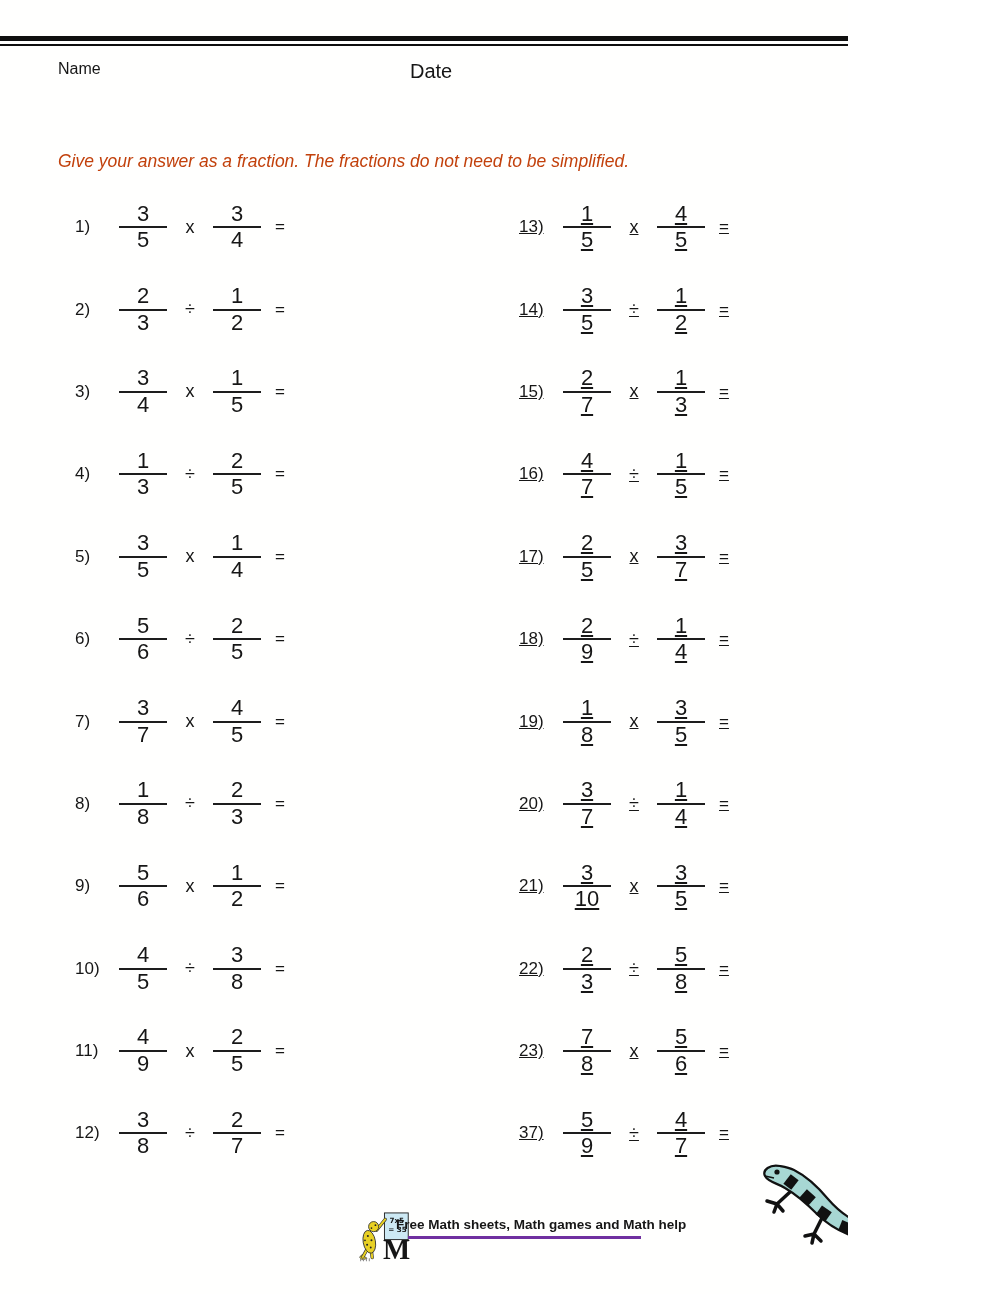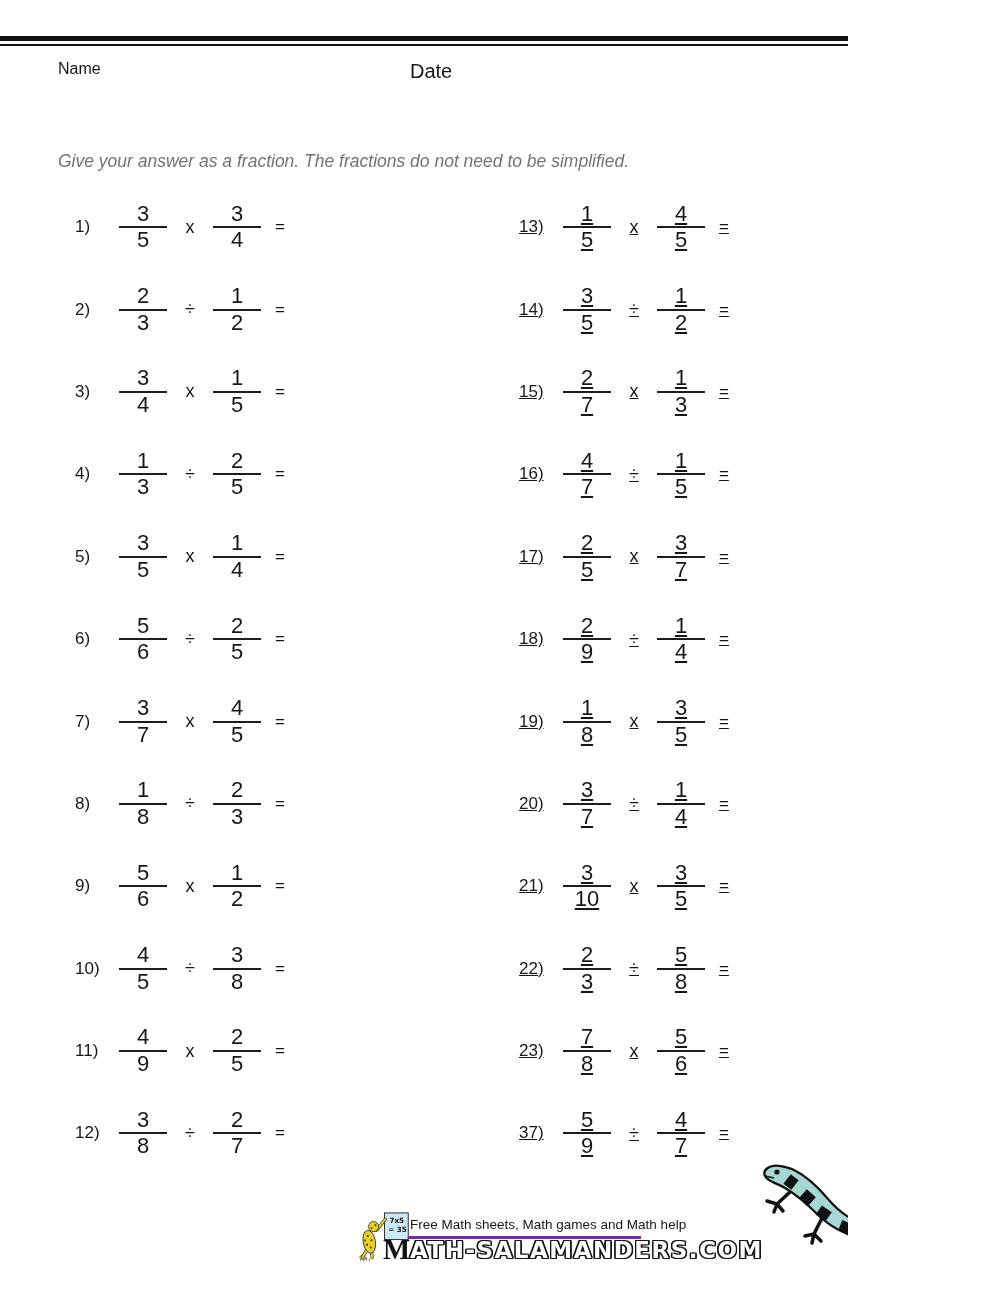--- a/index.html
+++ b/index.html
@@ -19,38 +19,38 @@
     border:1px solid #9a9a9a; background:#ffffff;
   }
 
   .title {
     position:absolute; left:57px; top:105px;
     font-family:"Liberation Serif", serif; font-weight:bold;
     font-size:28px; letter-spacing:0.4px; color:#31659b; white-space:nowrap;
   }
   .instruction {
     position:absolute; left:58px; top:151px;
-    font-style:italic; font-size:17.5px; color:#737373; white-space:nowrap;
+    font-style:italic; font-size:17.5px; color:#c2410c; white-space:nowrap;
   }
 
   .col { position:absolute; top:186px; width:380px; }
   .col-left  { left:75px; }
   .col-right { left:519px;text-decoration:underline; }
   .prob { display:flex; align-items:center; height:82.4px; }
   .pnum { width:44px; font-size:17px; }
   .frac { display:flex; flex-direction:column; align-items:center; min-width:48px; }
   .fnum, .fden { font-size:22px; line-height:1.12; padding:0 7px; }
   .fbar { align-self:stretch; height:2px; background:#1d1d1d; }
   .op { width:46px; text-align:center; font-size:18px; }
   .eq { margin-left:14px; font-size:17px; }
 
   .footer-logo { position:absolute; left:352px; top:1210px; }
   .tagline {
-    position:absolute; left:410px; top:1217px;
-    font-size:13.5px; font-weight:normal; white-space:nowrap;
+    position:absolute; left:396px; top:1217px;
+    font-size:13.5px; font-weight:bold; white-space:nowrap;
   }
   .tagline-rule { position:absolute; left:408px; top:1236px; width:233px; height:3px; background:#7030a0; }
   .wordmark {
     position:absolute; left:410px; top:1237px;
     font-family:"DejaVu Sans", sans-serif; font-weight:bold; font-size:23px;
     letter-spacing:1.5px; color:#ffffff; white-space:nowrap;
     text-shadow:-1.4px -1.4px 0 #161616, 1.4px -1.4px 0 #161616,
                 -1.4px 1.4px 0 #161616, 1.4px 1.4px 0 #161616,
                 0 -1.4px 0 #161616, 0 1.4px 0 #161616,
                 -1.4px 0 0 #161616, 1.4px 0 0 #161616;
@@ -467,21 +467,20 @@
       </div>
     </div>
 
   <div class="footer-logo">
     <svg width="62" height="52" viewBox="0 0 86 72">
       <use href="#g-sala"></use>
     </svg>
   </div>
   <div class="tagline">Free Math sheets, Math games and Math help</div>
   <div class="tagline-rule"></div>
-  <div class="wordmark">ATH-SALAMANDERS.COM</div>
 
   <div class="lizard">
     <svg width="210" height="108" viewBox="0 0 210 108">
 
       <path d="M38,40 L25,52 M25,52 L15,49 M25,52 L22,60 M25,52 L31,59" stroke="#111" stroke-width="3.5" fill="none" stroke-linecap="round"></path>
       <path d="M70,66 L62,82 M62,82 L53,84 M62,82 L60,91 M62,82 L69,89" stroke="#111" stroke-width="3.5" fill="none" stroke-linecap="round"></path>
 
       <path d="M28,14 C18,12 10,18 13,24 C16,30 25,31 33,36
                C45,43 55,52 65,62 C77,74 95,84 117,89
                C141,94 168,90 189,80 C197,76 194,69 185,72

